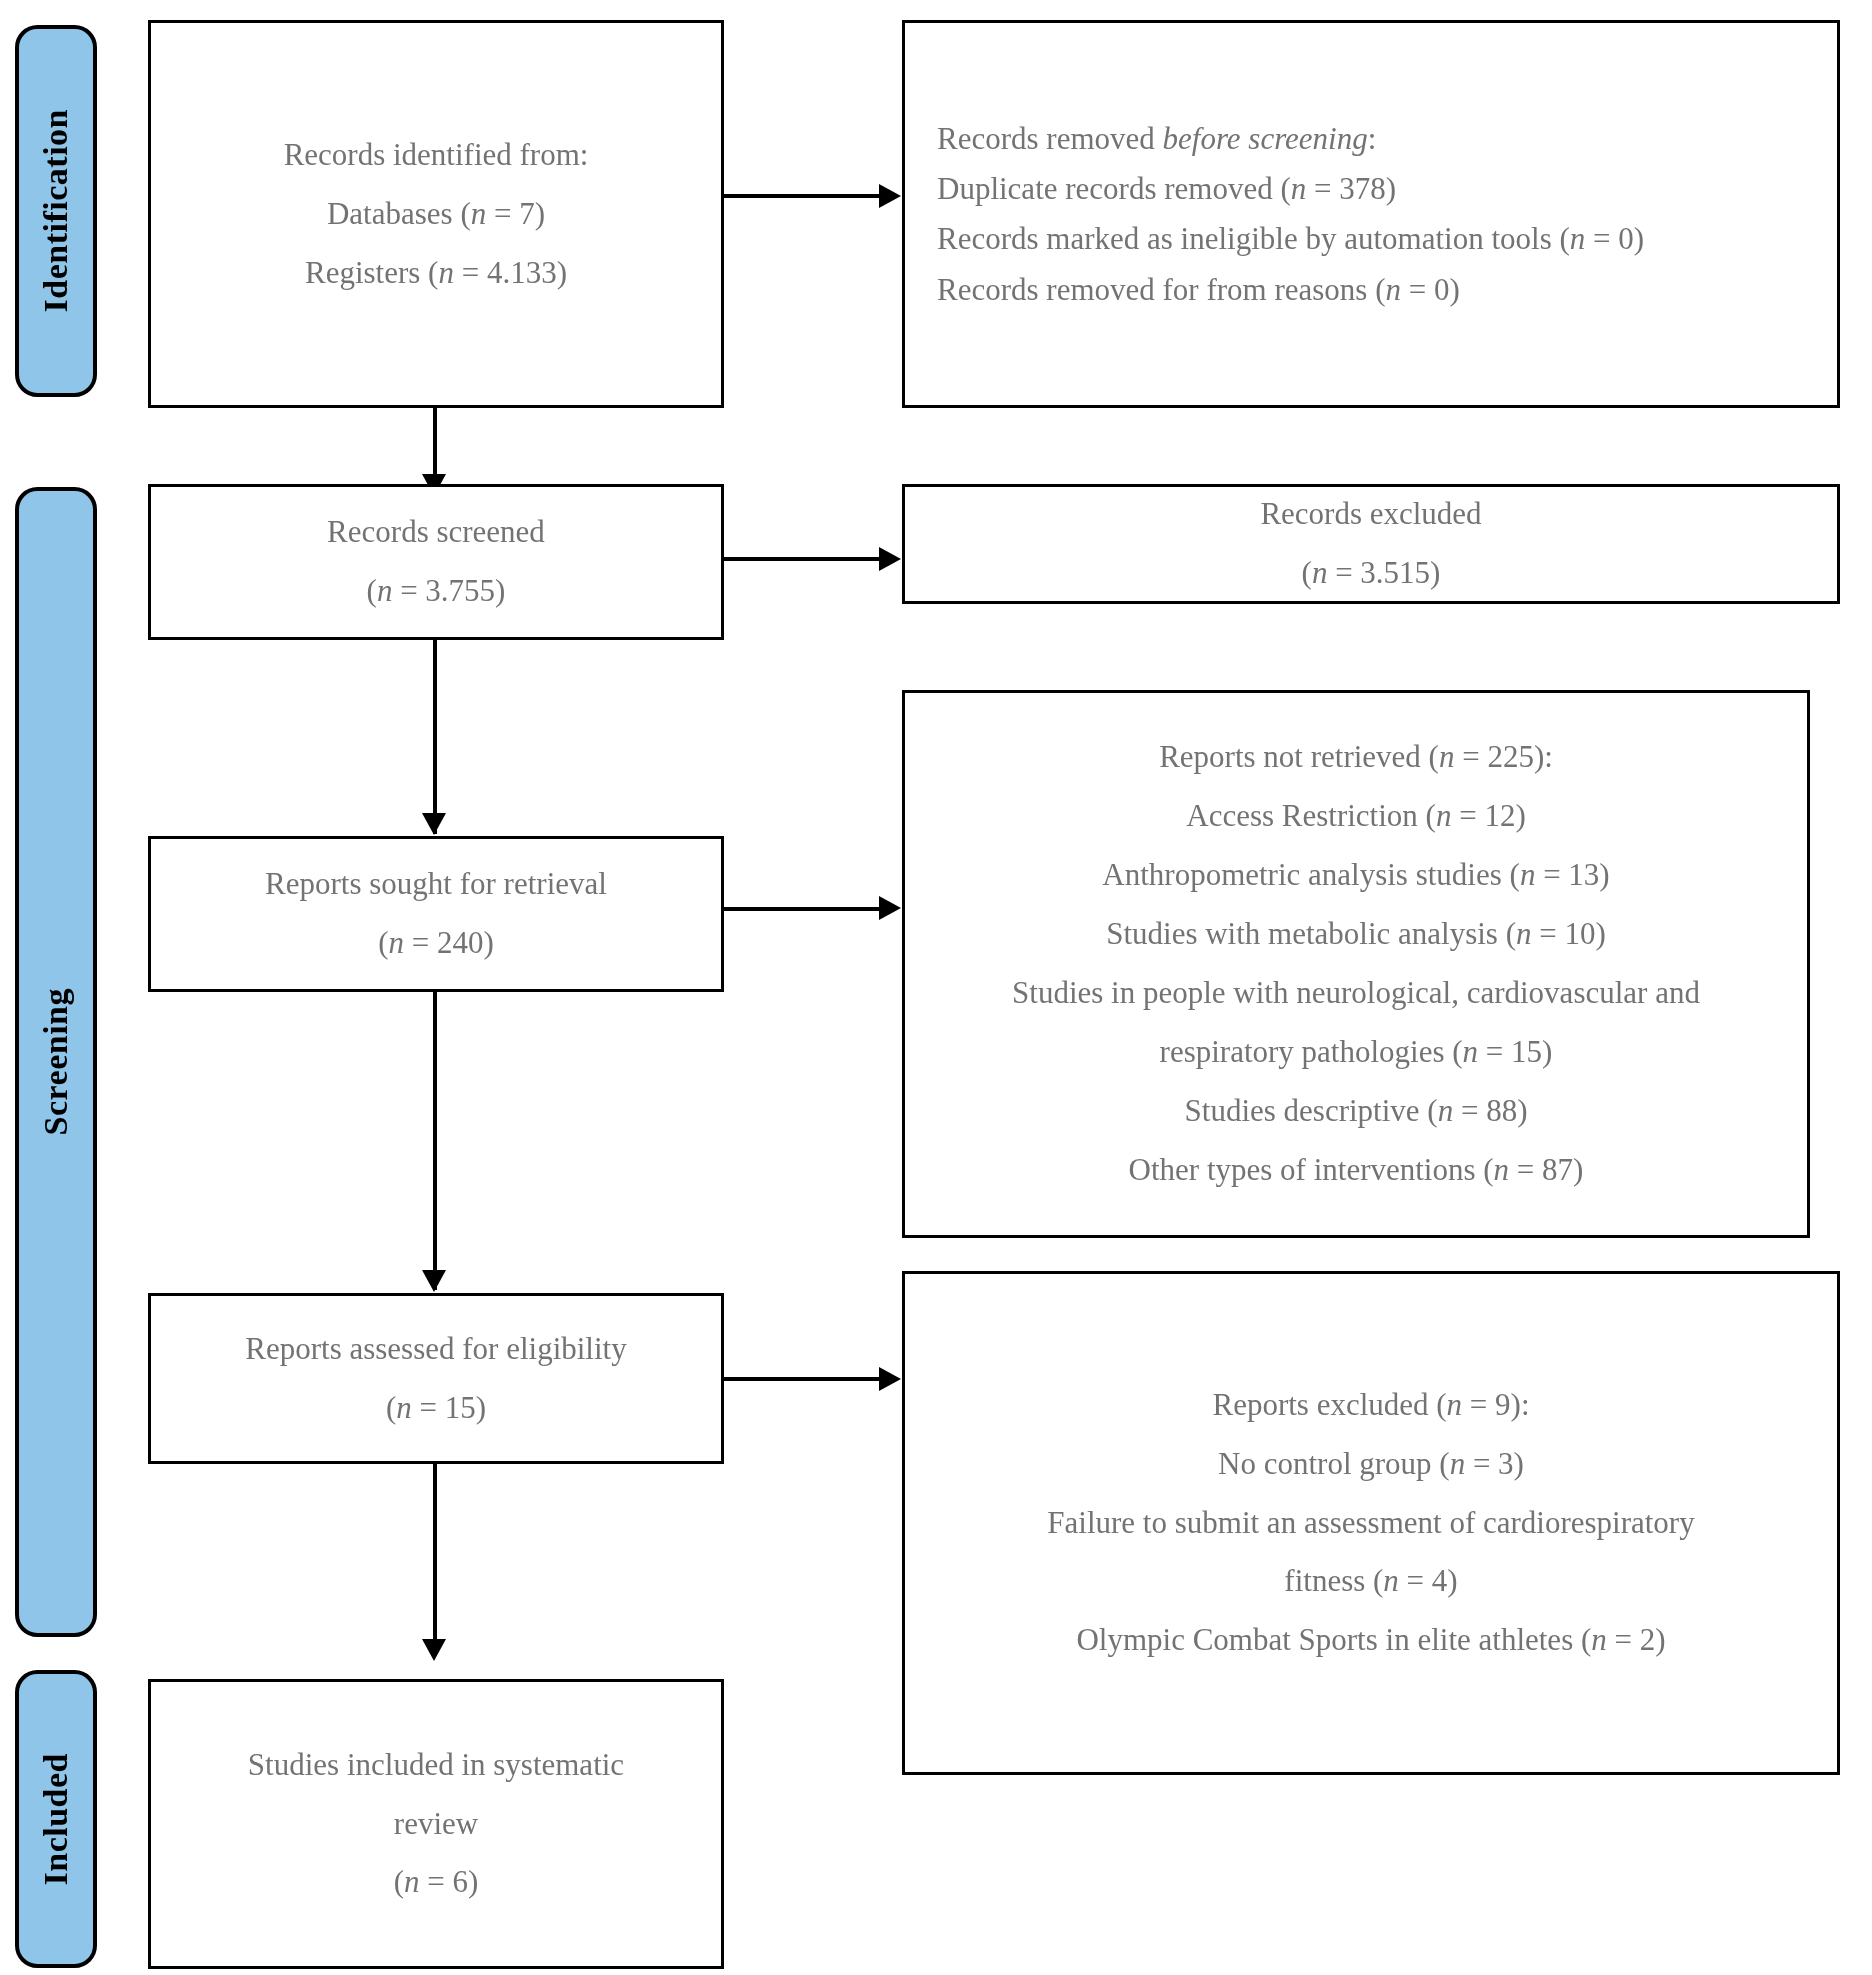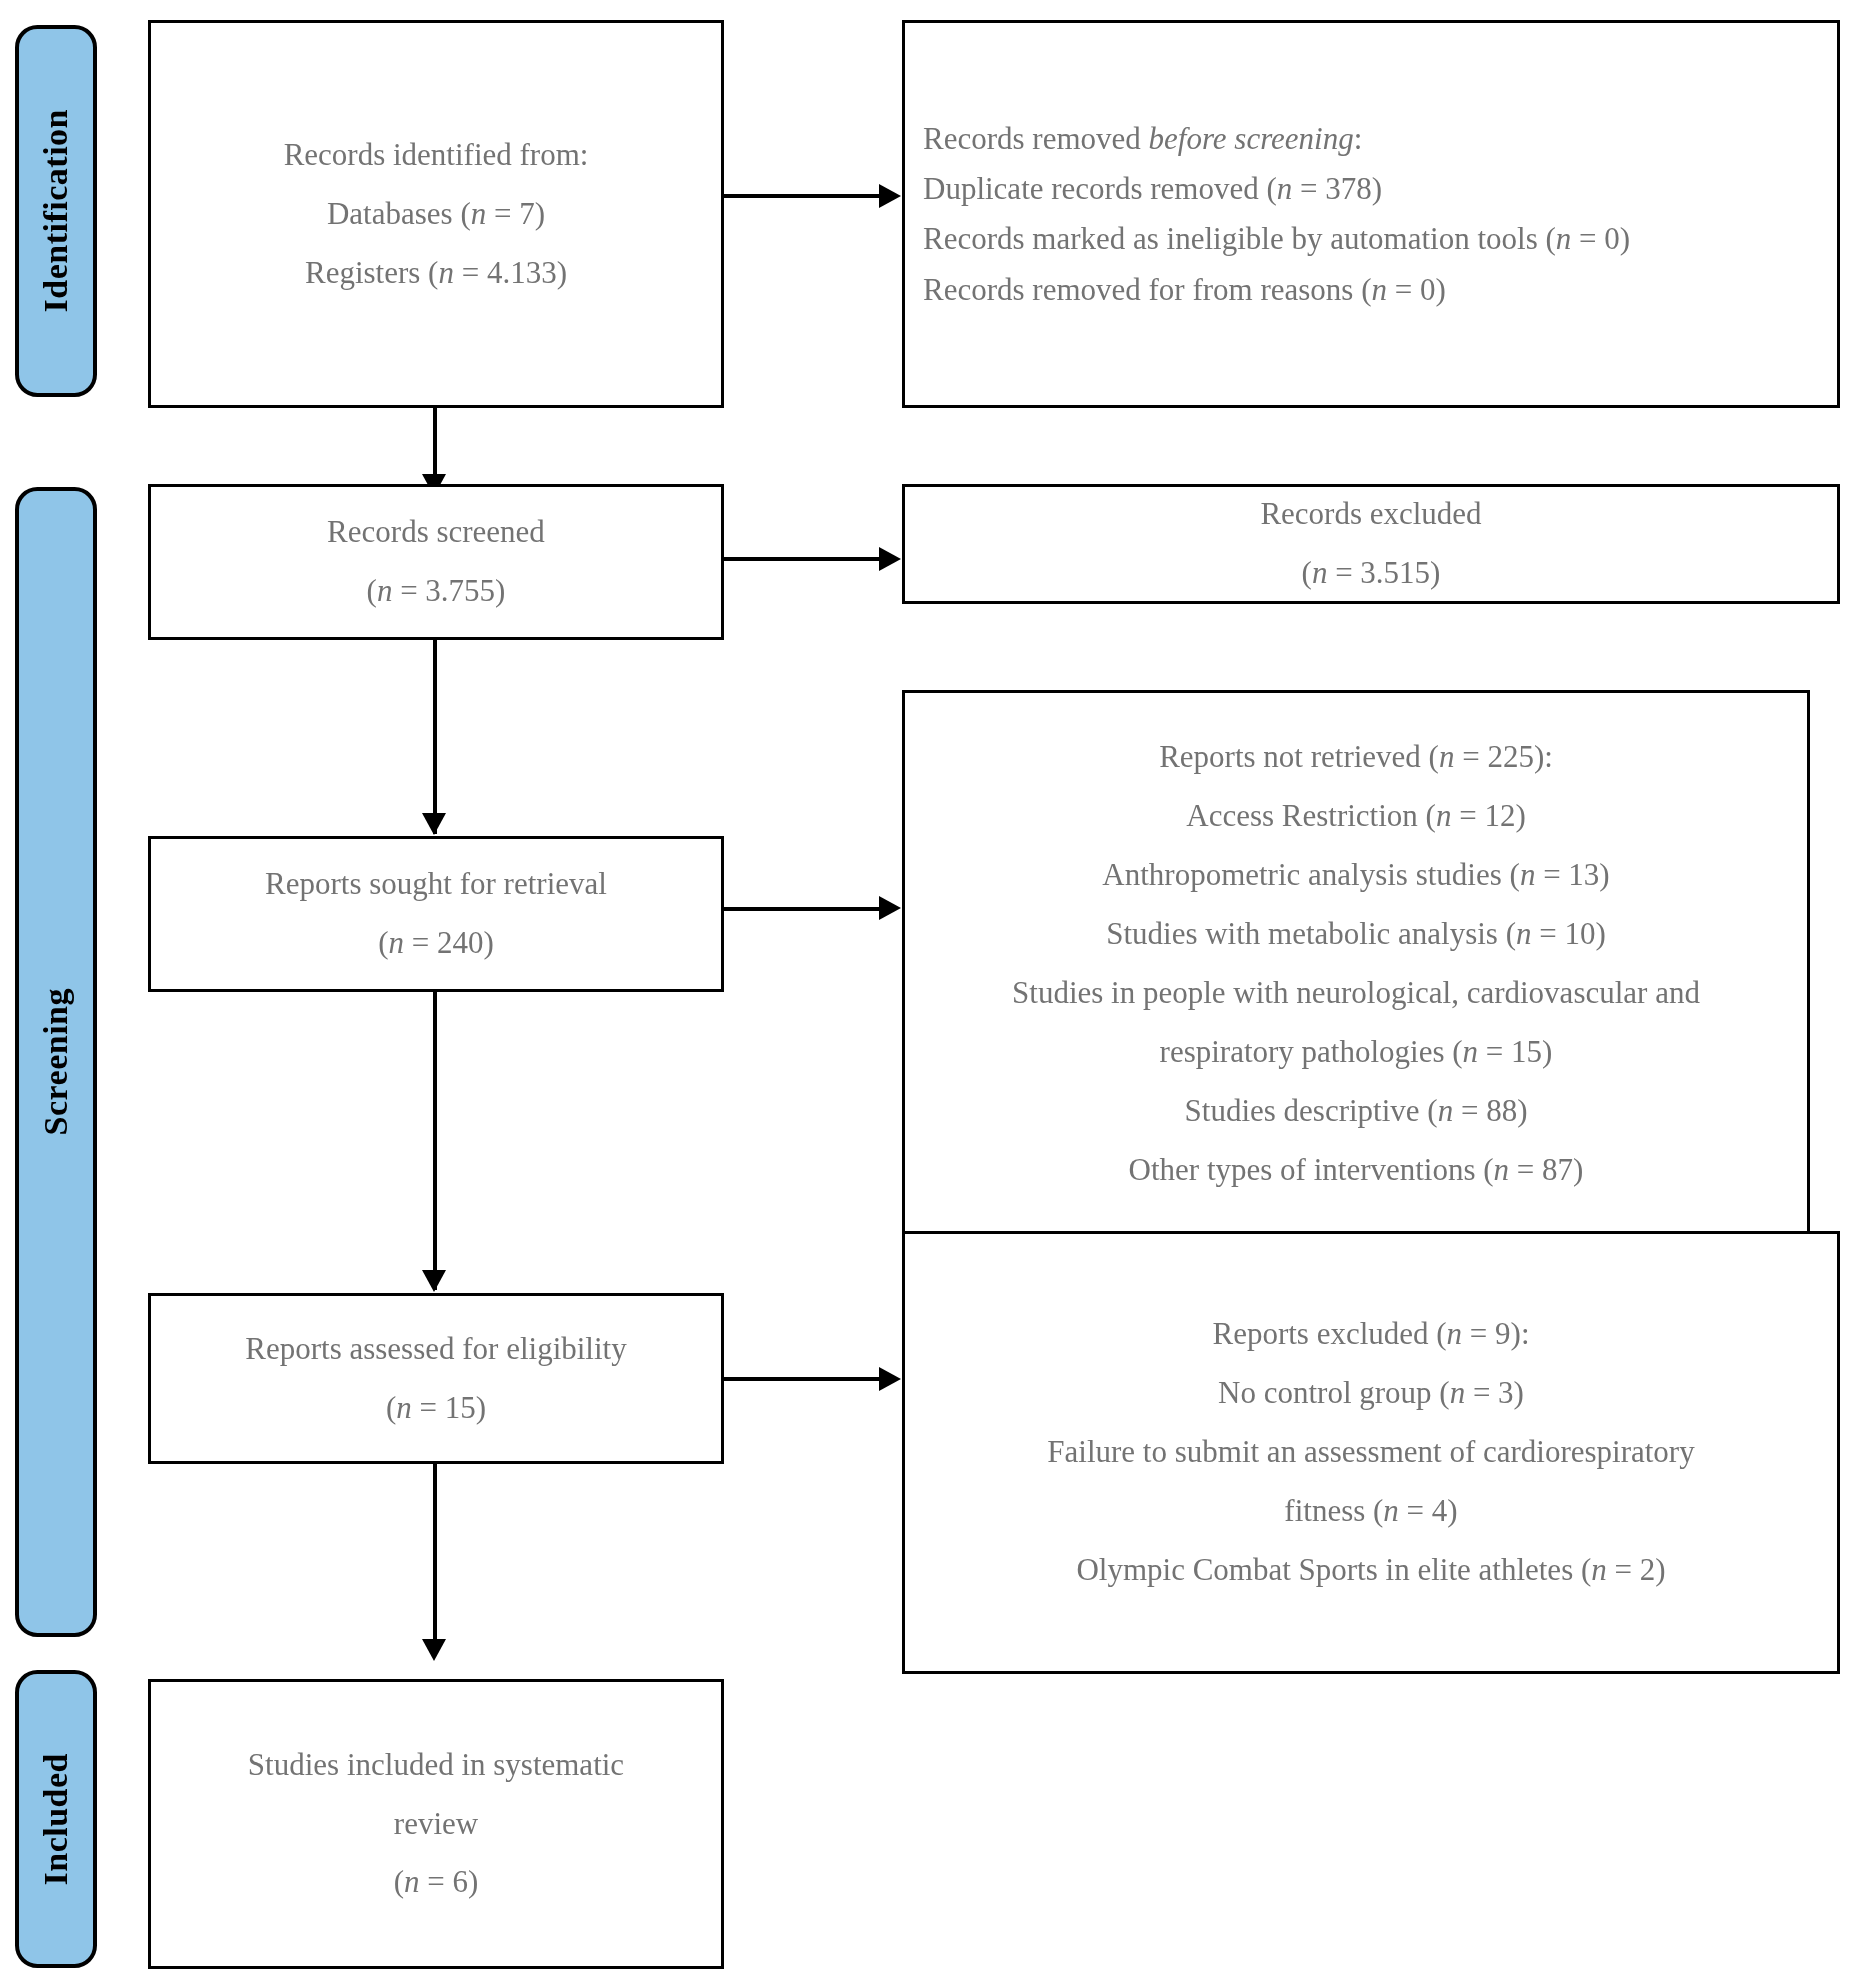--- a/index.html
+++ b/index.html
@@ -52,21 +52,21 @@
     font-size: 31px;
     line-height: 1.9;
     color: #737373;
   }
   .flow-box.centered .line { text-align: center; }
   .flow-box.leftal {
     justify-content: center;
   }
   .flow-box.leftal .line {
     text-align: left;
-    padding-left: 18px;
+    padding-left: 32px;
     line-height: 1.62;
   }
   .ital { font-style: italic; }
   .nvar { font-style: italic; }
 
   
   .v-line {
     position: absolute;
     background: #000000;
     width: 3.6px;
@@ -205,21 +205,21 @@
     </div>
   </div>
 
   <div class="flow-box centered" style="left:148px; top:1293px; width:576px; height:171px;">
     <div class="line">Reports assessed for eligibility</div>
     <div class="line">
       <span>(</span><span class="nvar">n</span><span> = 15)</span>
     </div>
   </div>
 
-  <div class="flow-box centered" style="left:902px; top:1231px; width:938px; height:443px;">
+  <div class="flow-box centered" style="left:902px; top:1271px; width:938px; height:504px;">
     <div class="line">
       <span>Reports excluded (</span><span class="nvar">n</span><span> = 9):</span>
     </div>
     <div class="line">
       <span>No control group (</span><span class="nvar">n</span><span> = 3)</span>
     </div>
     <div class="line">Failure to submit an assessment of cardiorespiratory</div>
     <div class="line">
       <span>fitness (</span><span class="nvar">n</span><span> = 4)</span>
     </div>

